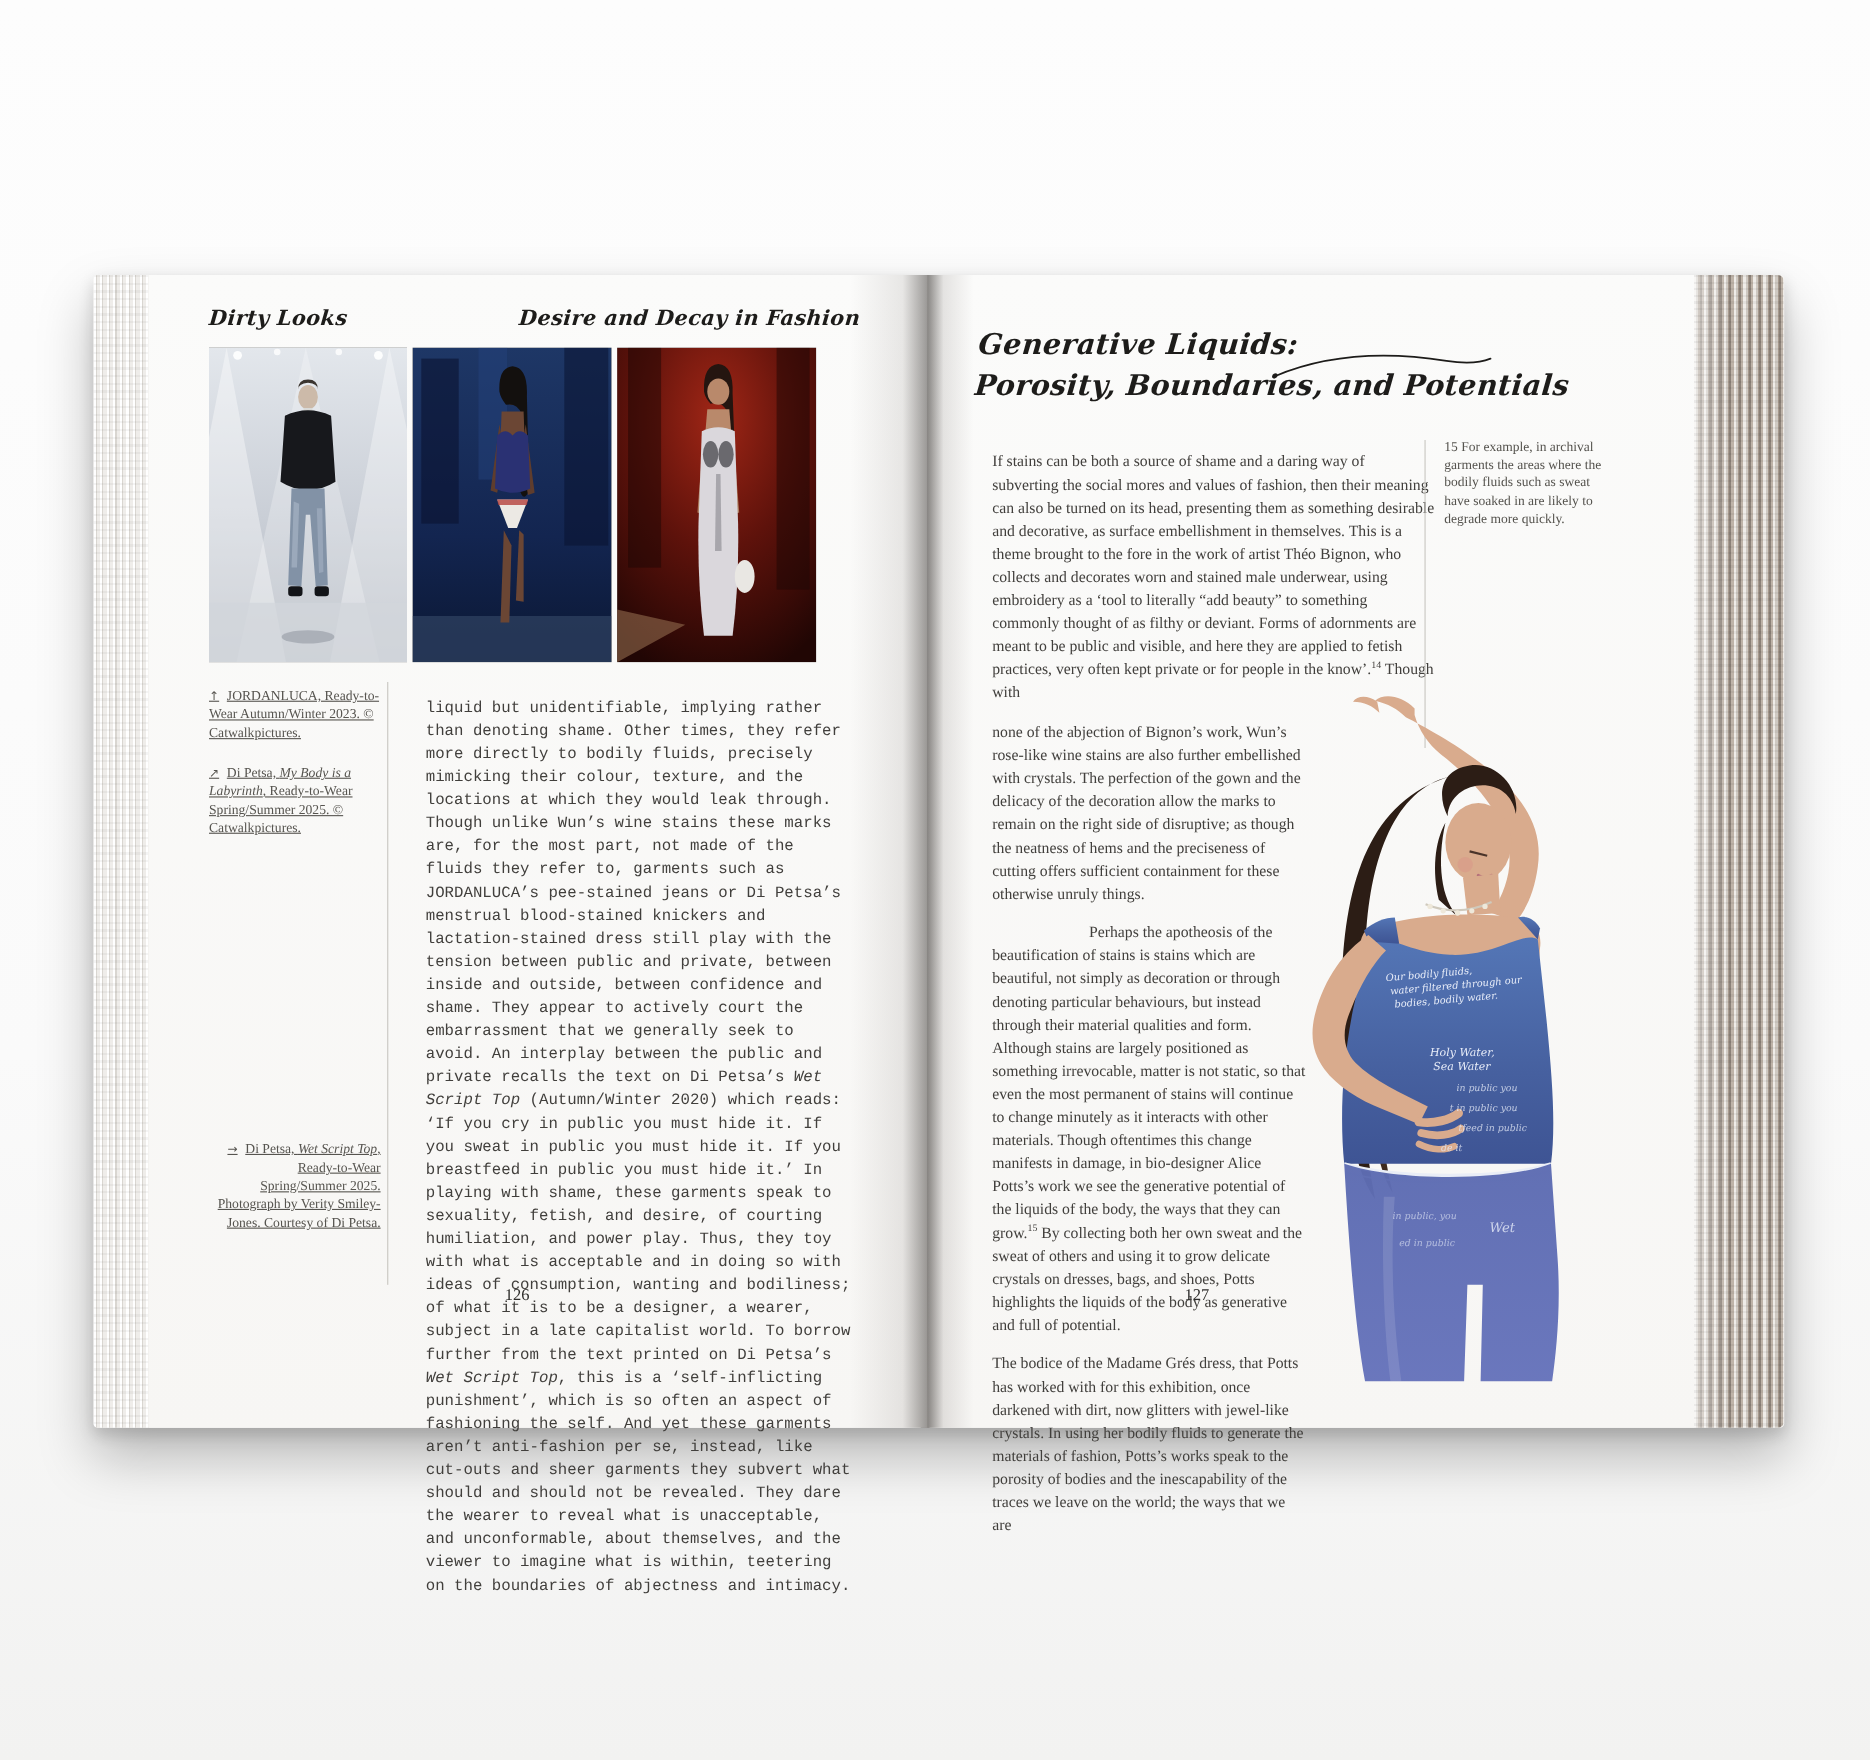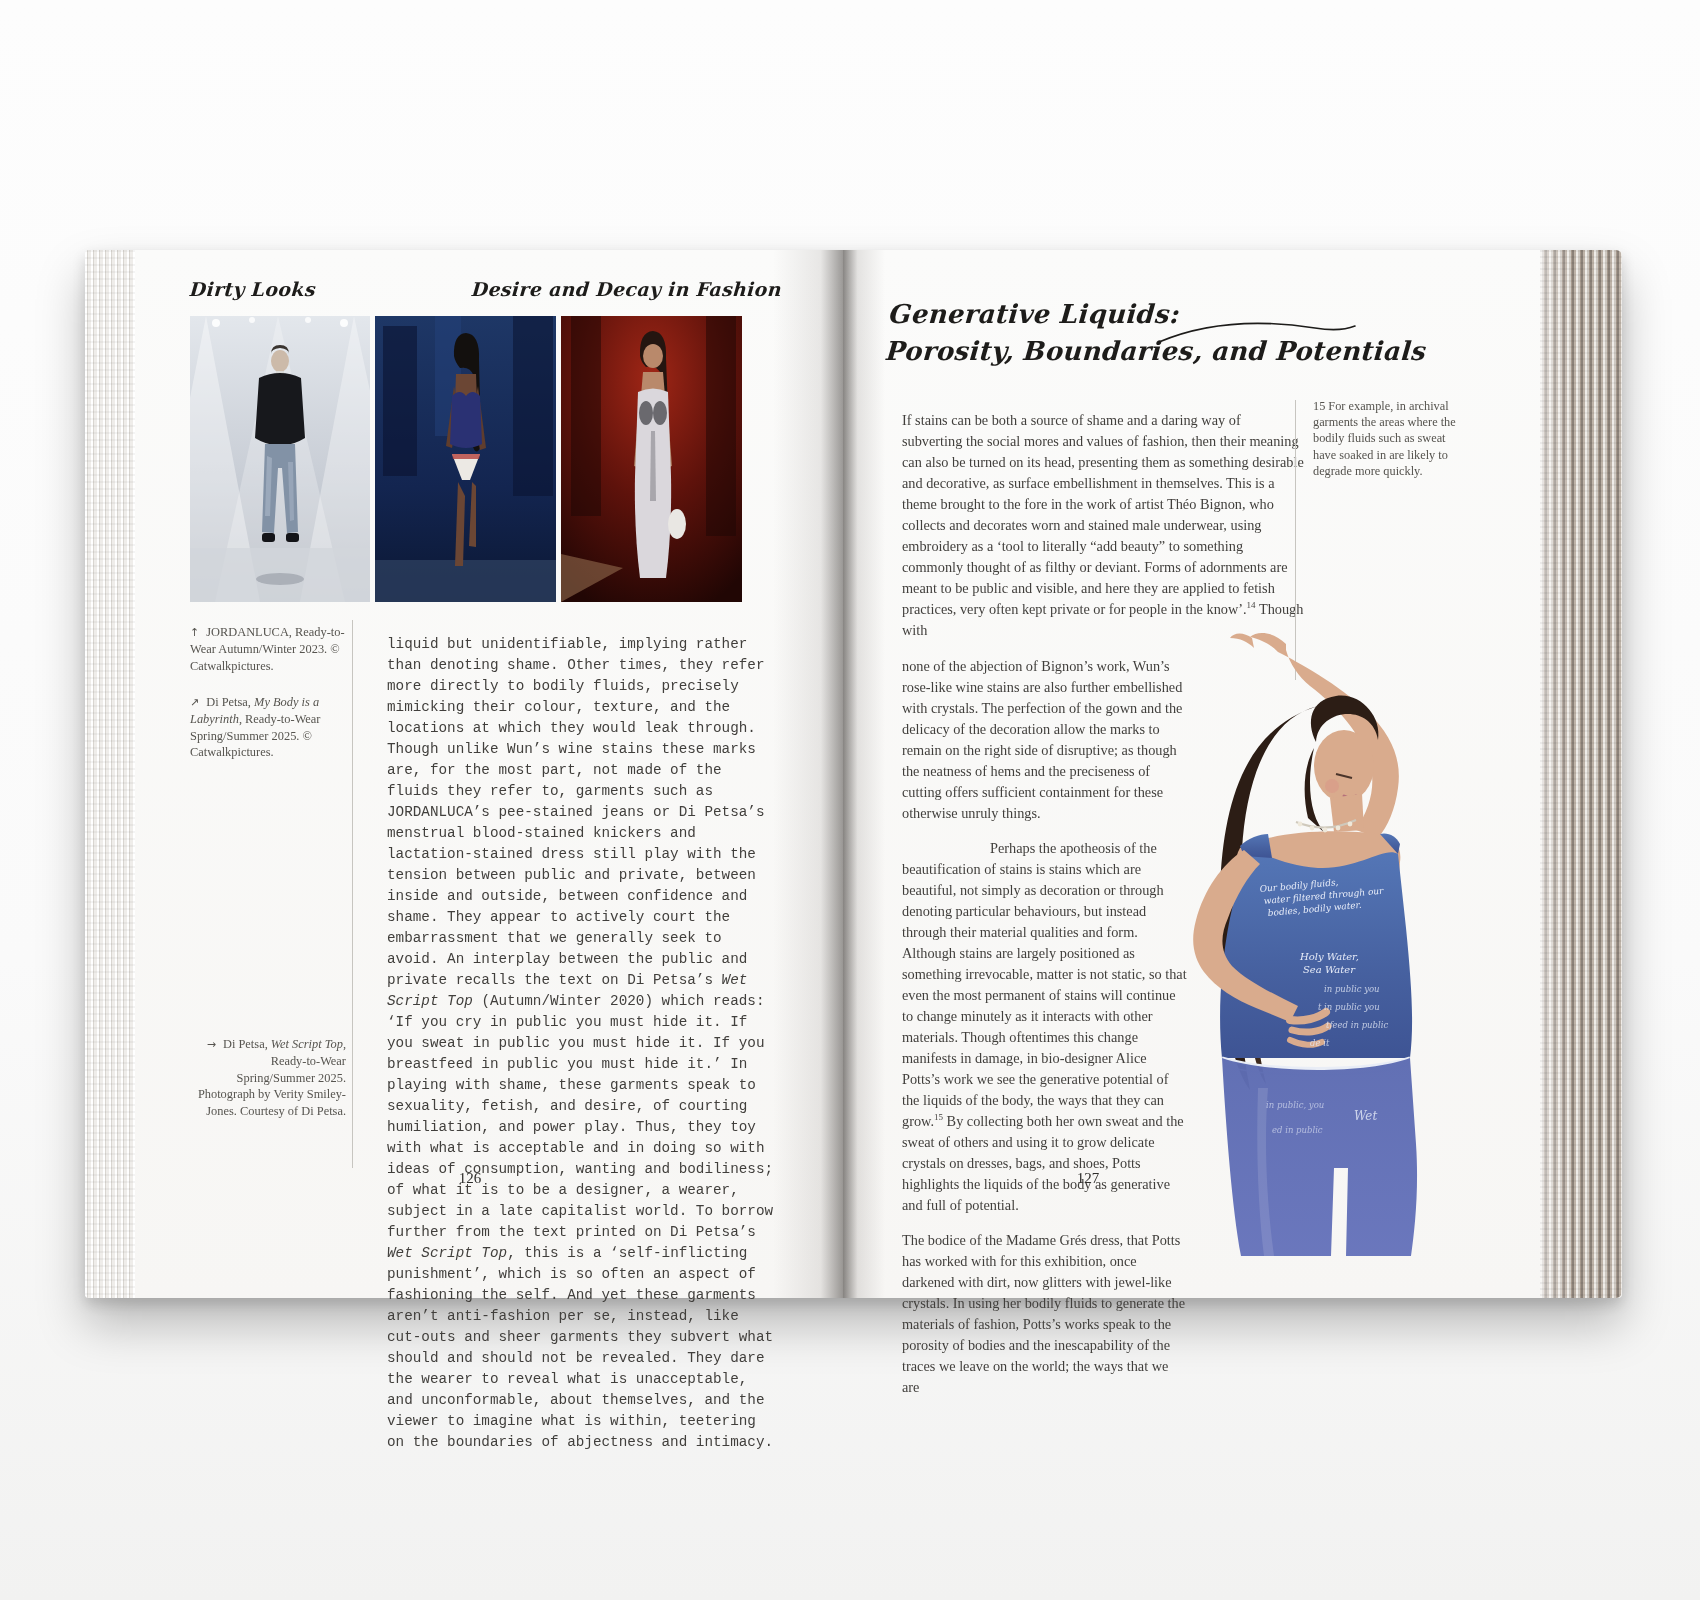--- a/index.html
+++ b/index.html
@@ -35,21 +35,21 @@
   .page-right{left:758px;width:697px;}
   .page-right::before{content:"";position:absolute;left:0;top:0;width:42px;height:100%;
     background:linear-gradient(to right,rgba(22,17,13,.5),rgba(60,50,45,.12) 35%,rgba(60,50,45,0));}
   .gutter-line{position:absolute;left:752px;top:0;width:8px;height:100%;
     background:linear-gradient(180deg,#46403a,#181411 12%,#181411 88%,#46403a);}
   .script{font-family:"DejaVu Serif",serif;font-style:italic;font-weight:700;
     color:#1d1c1a;transform:skewX(-5deg);letter-spacing:.3px;}
   .running-header{position:absolute;top:28px;font-size:19px;}
   .photo{position:absolute;top:66px;height:286px;overflow:hidden;background:#888;}
   .photo svg{display:block;width:100%;height:100%;}
-  .cap{position:absolute;left:55px;width:156px;font-size:12.4px;line-height:16.4px;color:#56544f;}
+  .cap{position:absolute;left:55px;width:156px;font-size:12.4px;line-height:16.4px;color:#56544f;text-decoration:underline;}
   .cap .icon{margin-right:7px;font-family:"DejaVu Sans",sans-serif;font-size:11px;color:#56544f;}
   .bodytext{font-size:14.3px;line-height:21px;color:#413f3c;text-align:left;}
   .left-body{position:absolute;left:238px;top:370px;width:392px;font-family:Liberation Mono, monospace;}
   .col-divider{position:absolute;background:#c7c5c0;width:1px;}
   .pagenum{position:absolute;width:100px;text-align:center;font-size:15px;color:#2e2d2b;top:920px;}
   .chapter-title{position:absolute;left:45px;top:46px;width:580px;font-size:26px;line-height:37px;}
   .rp-body-a{position:absolute;left:45px;top:146px;width:402px;}
   .rp-body-b{position:absolute;left:45px;top:392px;width:314px;}
   .indent{text-indent:88px;}
   .footnotes{position:absolute;left:470px;top:148px;width:150px;font-size:12.3px;line-height:16.2px;color:#55534e;}

